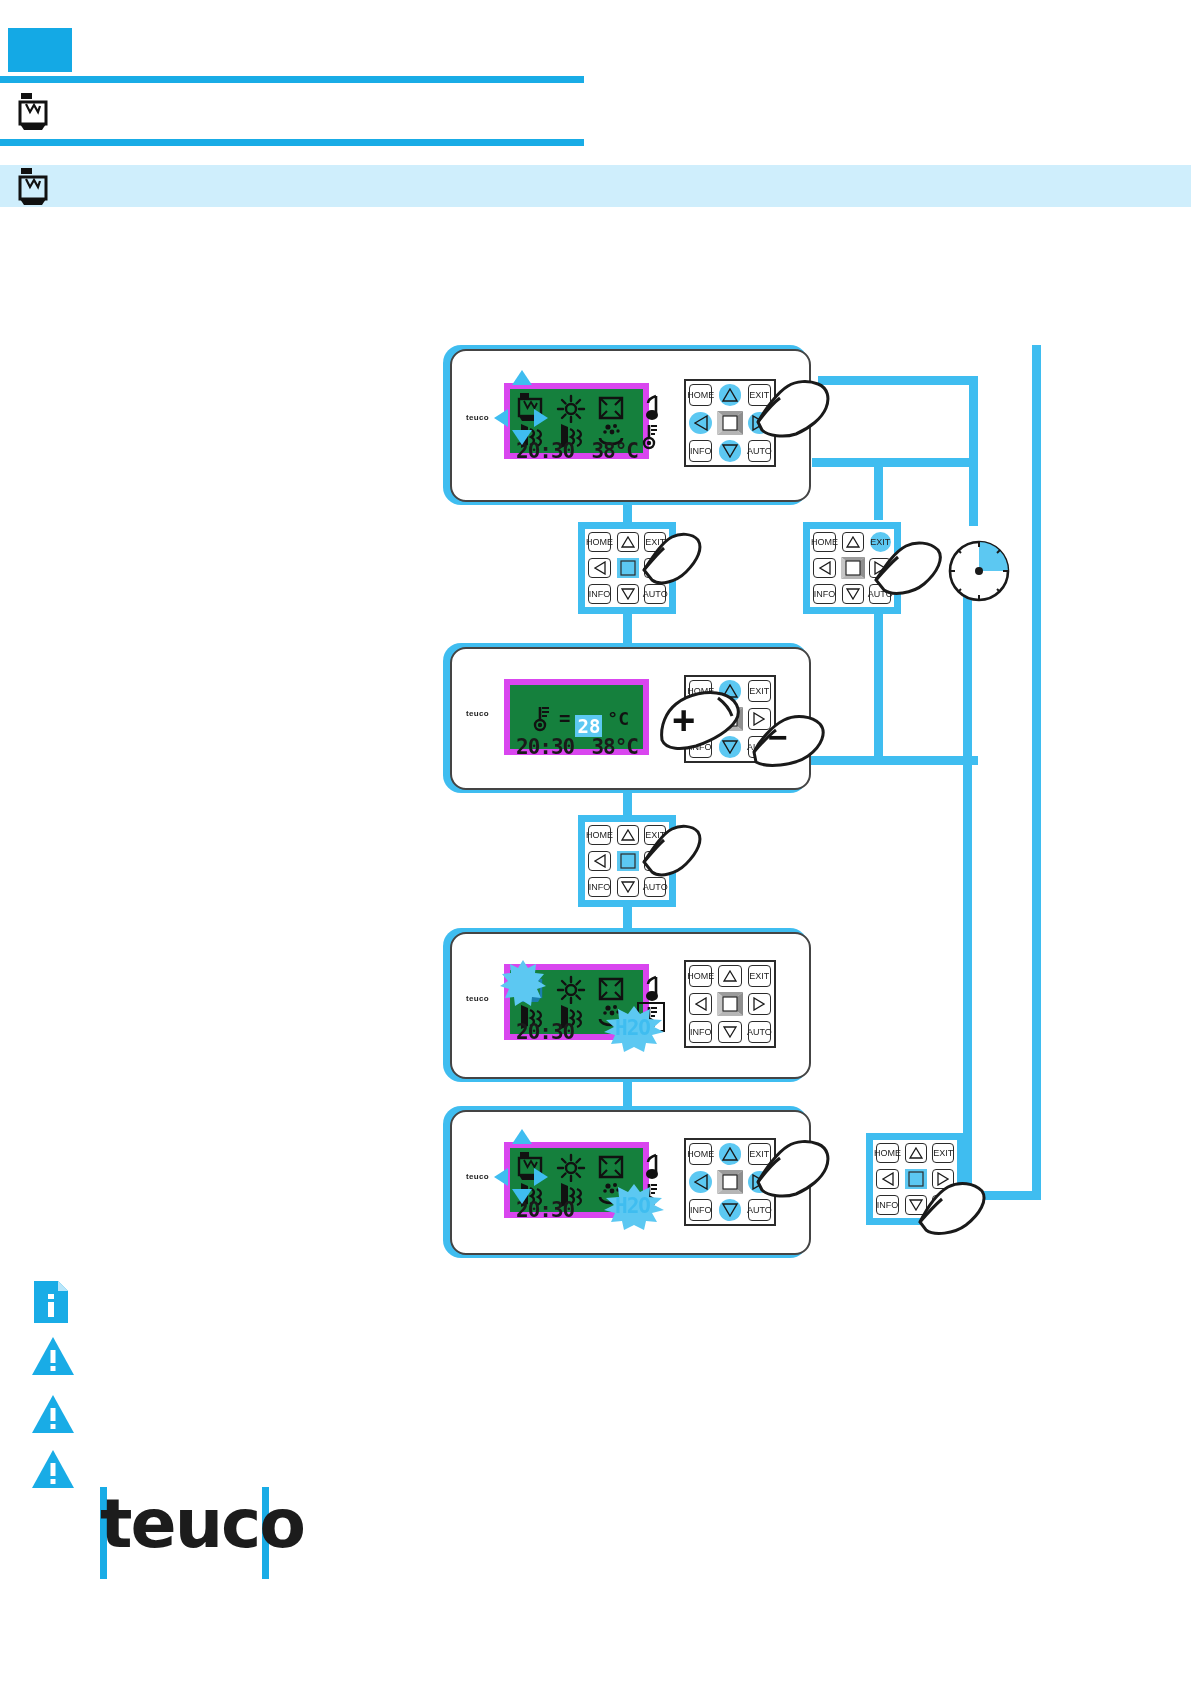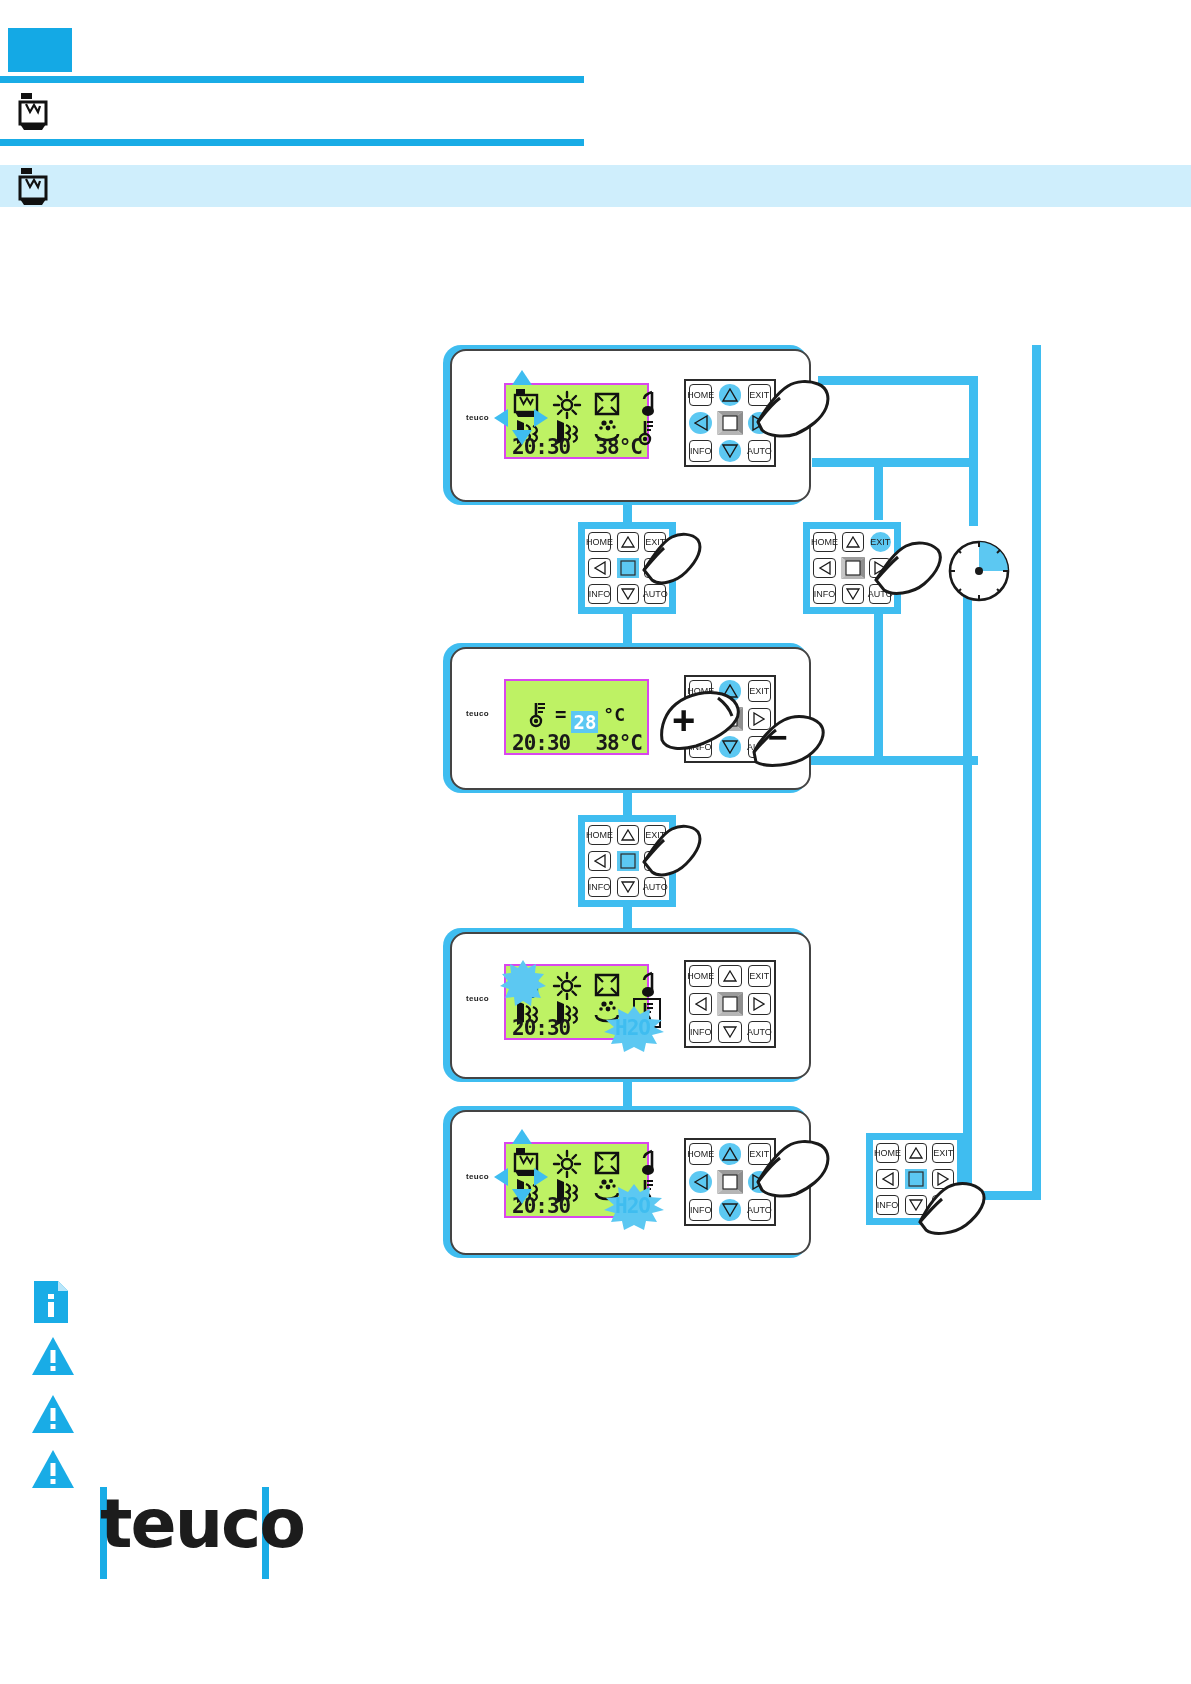--- a/index.html
+++ b/index.html
@@ -28,21 +28,21 @@
   .panel{
     position:absolute;border:2px solid #444;border-radius:16px;
     background:#ffffff;box-sizing:border-box;
   }
   .panel-shadow{
     position:absolute;border-radius:18px;background:#3fbdf0;
   }
 
   
   .lcd{
-    position:absolute;border:2px solid #d946ef;background:#bef264;
+    position:absolute;border:6px solid #d946ef;background:#15803d;
     box-sizing:border-box;
   }
   .teuco-mark{
     position:absolute;font-size:8px;font-weight:bold;color:#222;
     letter-spacing:.3px;
   }
   .icon-row{position:absolute;display:flex;}
   .lcd-ico{width:30px;height:30px;position:relative;}
   .lcdtime,.lcdtemp{
     position:absolute;font-family:"DejaVu Sans Mono",monospace;

